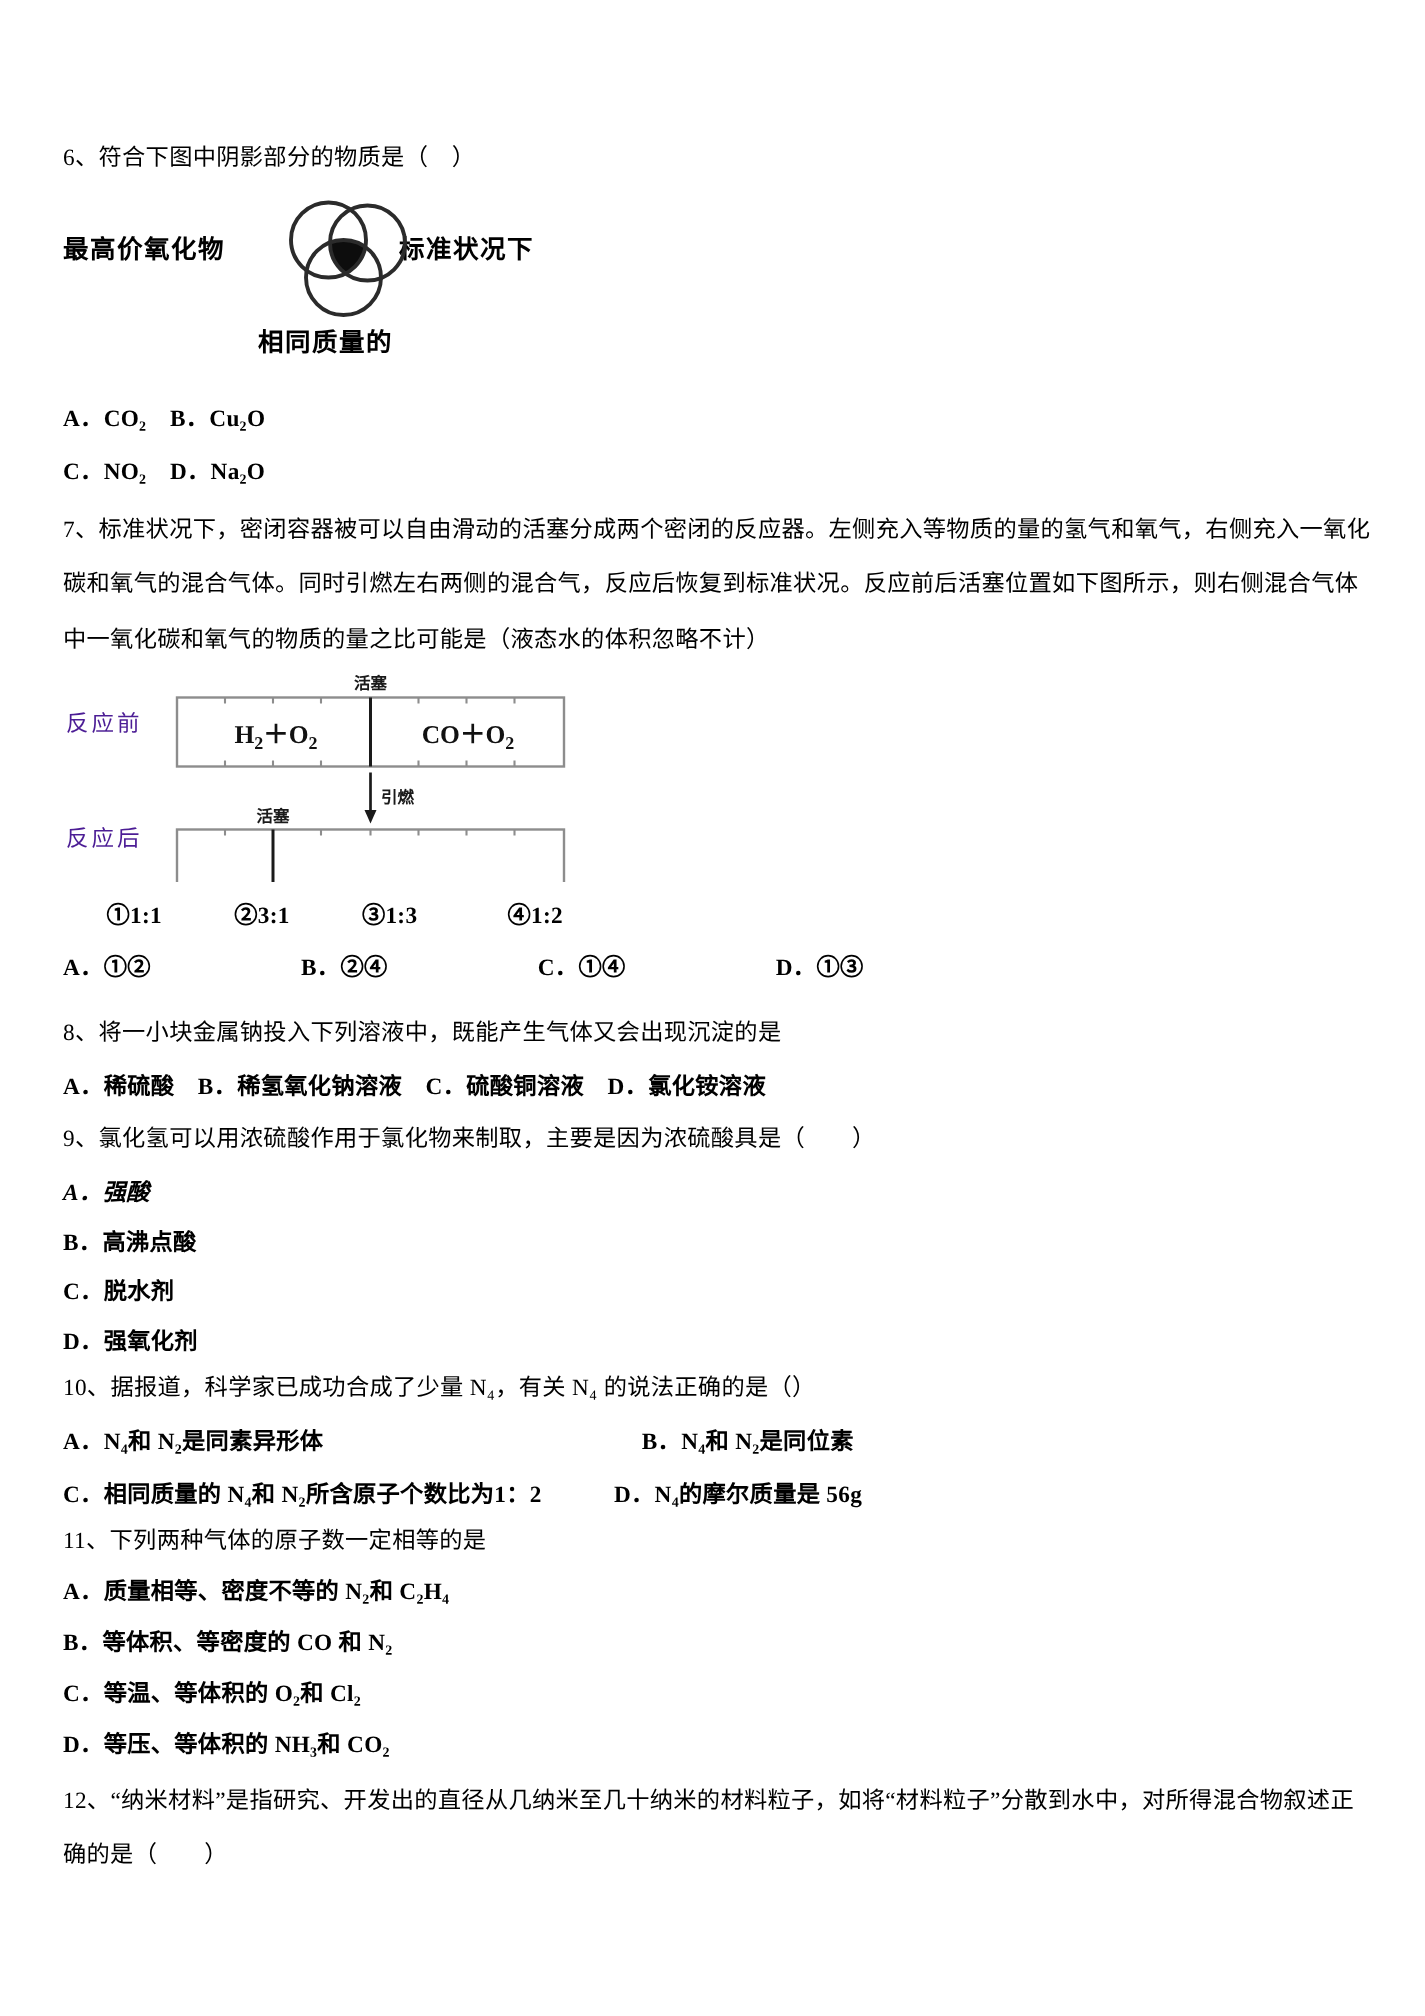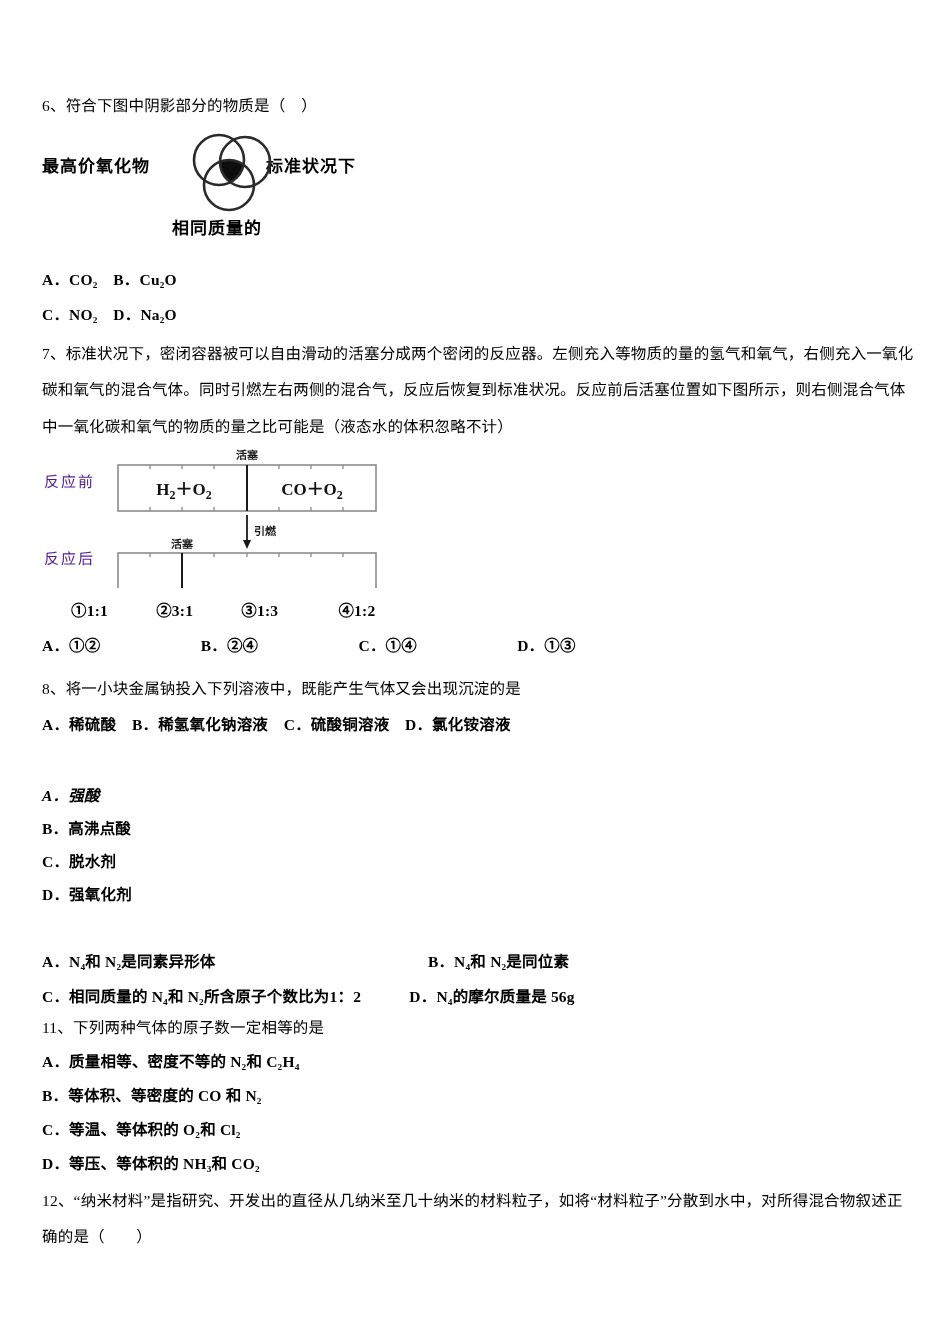--- a/index.html
+++ b/index.html
@@ -212,34 +212,36 @@
     <span class="sp-lg"></span><span class="sp-lg"></span><span class="sp-lg"></span><span class="sp-md"></span>
     <span><span>C</span>．<span>①④</span></span>
     <span class="sp-lg"></span><span class="sp-lg"></span><span class="sp-lg"></span><span class="sp-md"></span>
     <span><span>D</span>．<span>①③</span></span>
   </div>
 
   <div class="q-stem" style="left:42px; top:677px;">8、将一小块金属钠投入下列溶液中，既能产生气体又会出现沉淀的是</div>
 
   <div class="opt-line" style="left:42px; top:713px;">A．稀硫酸　B．稀氢氧化钠溶液　C．硫酸铜溶液　D．氯化铵溶液</div>
 
+  <div class="q-stem" style="left:42px; top:748px;">9、氯化氢可以用浓硫酸作用于氯化物来制取，主要是因为浓硫酸具是（　　）</div>
 
   <div class="opt-line" style="left:42px; top:784px;font-style:italic;">
     <span>A</span>．<span>强酸</span>
   </div>
   <div class="opt-line" style="left:42px; top:817px;">
     <span>B</span>．<span>高沸点酸</span>
   </div>
   <div class="opt-line" style="left:42px; top:850px;">
     <span>C</span>．<span>脱水剂</span>
   </div>
   <div class="opt-line" style="left:42px; top:883px;">
     <span>D</span>．<span>强氧化剂</span>
   </div>
 
+  <div class="q-stem" style="left:42px; top:914px;">10、据报道，科学家已成功合成了少量 N₄，有关 N₄ 的说法正确的是（）</div>
 
   <div class="opt-line" style="left:42px; top:950px;">
     <span>A．N₄和 N₂是同素异形体</span>
     <span class="sp-lg"></span><span class="sp-lg"></span><span class="sp-lg"></span>
     <span class="sp-lg"></span><span class="sp-lg"></span><span class="sp-lg"></span>
     <span class="sp-lg"></span><span class="sp-md"></span>
     <span>B．N₄和 N₂是同位素</span>
   </div>
 
   <div class="opt-line" style="left:42px; top:985px;">

